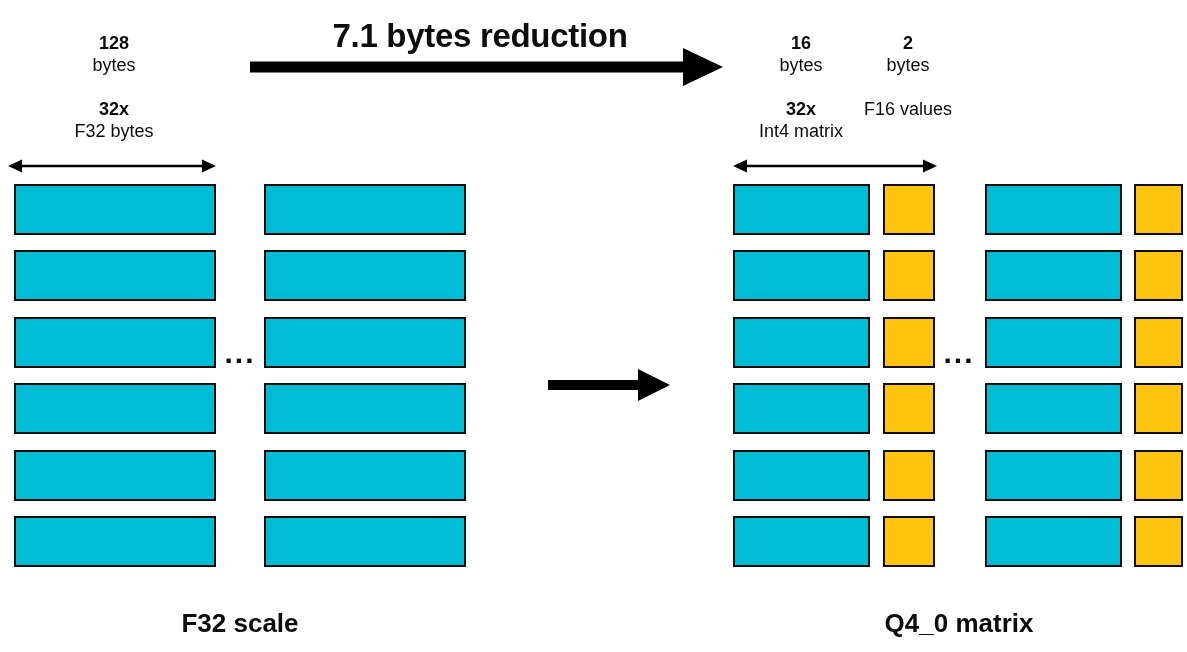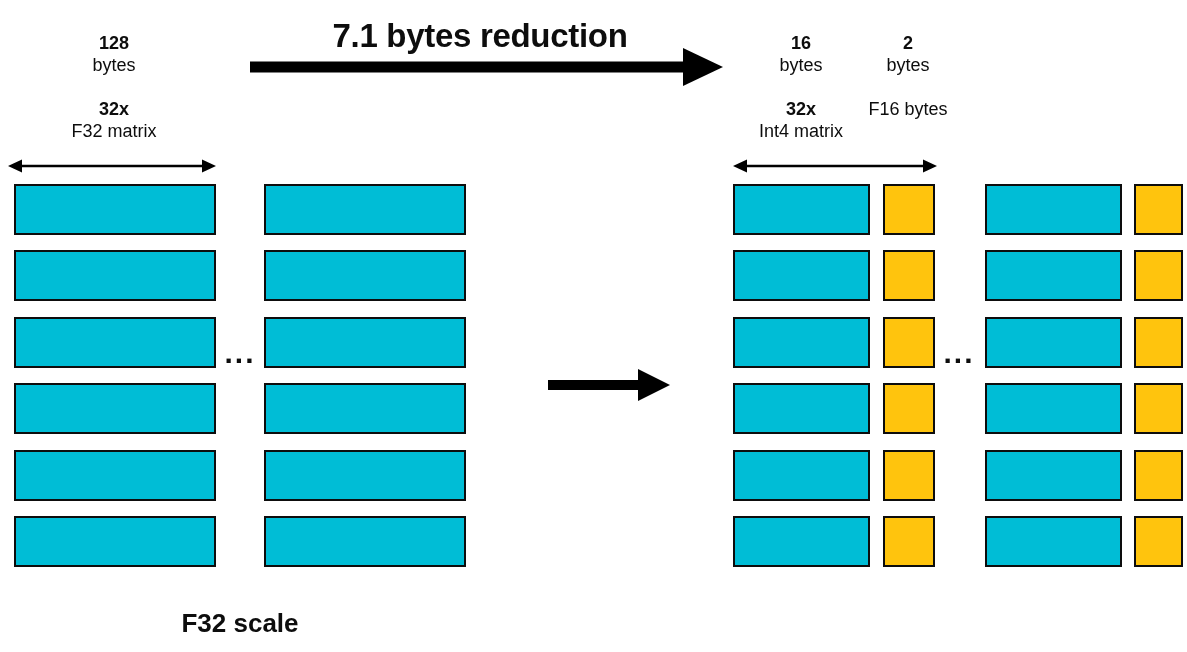--- a/index.html
+++ b/index.html
@@ -75,21 +75,21 @@
     <rect x="0" y="14.5" width="437" height="11" fill="#000000"></rect>
     <polygon points="473,20 433,1 433,39" fill="#000000"></polygon>
   </svg>
 
   <div class="abs label-stack" style="left:24px; top:32px;">
     <span class="num">128</span>
     <span class="unit">bytes</span>
   </div>
   <div class="abs label-stack" style="left:24px; top:98px;">
     <span class="num">32x</span>
-    <span class="unit">F32 matrix</span>
+    <span class="unit">F32 bytes</span>
   </div>
 
   <svg class="abs" style="left:8px; top:158px;" width="208" height="16">
     <line x1="10" y1="8" x2="198" y2="8" stroke="#000000" stroke-width="2.5"></line>
     <polygon points="0,8 14,1.5 14,14.5" fill="#000000"></polygon>
     <polygon points="208,8 194,1.5 194,14.5" fill="#000000"></polygon>
   </svg>
 
   <div class="abs col" style="left:14px; top:184px; width:202px;">
       <div class="cell" style="background: rgb(0, 189, 214);"></div>
@@ -120,21 +120,21 @@
   </div>
   <div class="abs label-stack" style="left:818px; top:32px;">
     <span class="num">2</span>
     <span class="unit">bytes</span>
   </div>
   <div class="abs label-stack" style="left:711px; top:98px;">
     <span class="num">32x</span>
     <span class="unit">Int4 matrix</span>
   </div>
   <div class="abs label-stack" style="left:818px; top:98px;">
-    <span class="unit">F16 bytes</span>
+    <span class="unit">F16 values</span>
   </div>
 
   <svg class="abs" style="left:733px; top:158px;" width="204" height="16">
     <line x1="10" y1="8" x2="194" y2="8" stroke="#000000" stroke-width="2.5"></line>
     <polygon points="0,8 14,1.5 14,14.5" fill="#000000"></polygon>
     <polygon points="204,8 190,1.5 190,14.5" fill="#000000"></polygon>
   </svg>
 
   <div class="abs col" style="left:733px; top:184px; width:137px;">
       <div class="cell" style="background: rgb(0, 189, 214);"></div>
@@ -166,14 +166,15 @@
   <div class="abs col" style="left:1134px; top:184px; width:49px;">
       <div class="cell" style="background: rgb(255, 196, 13);"></div>
       <div class="cell" style="background: rgb(255, 196, 13);"></div>
       <div class="cell" style="background: rgb(255, 196, 13);"></div>
       <div class="cell" style="background: rgb(255, 196, 13);"></div>
       <div class="cell" style="background: rgb(255, 196, 13);"></div>
       <div class="cell" style="background: rgb(255, 196, 13);"></div>
     </div>
 
   <div class="abs caption" style="left:90px; top:608px;">F32 scale</div>
+  <div class="abs caption" style="left:809px; top:608px;">Q4_0 matrix</div>
 
 </div>
 
 </body></html>

